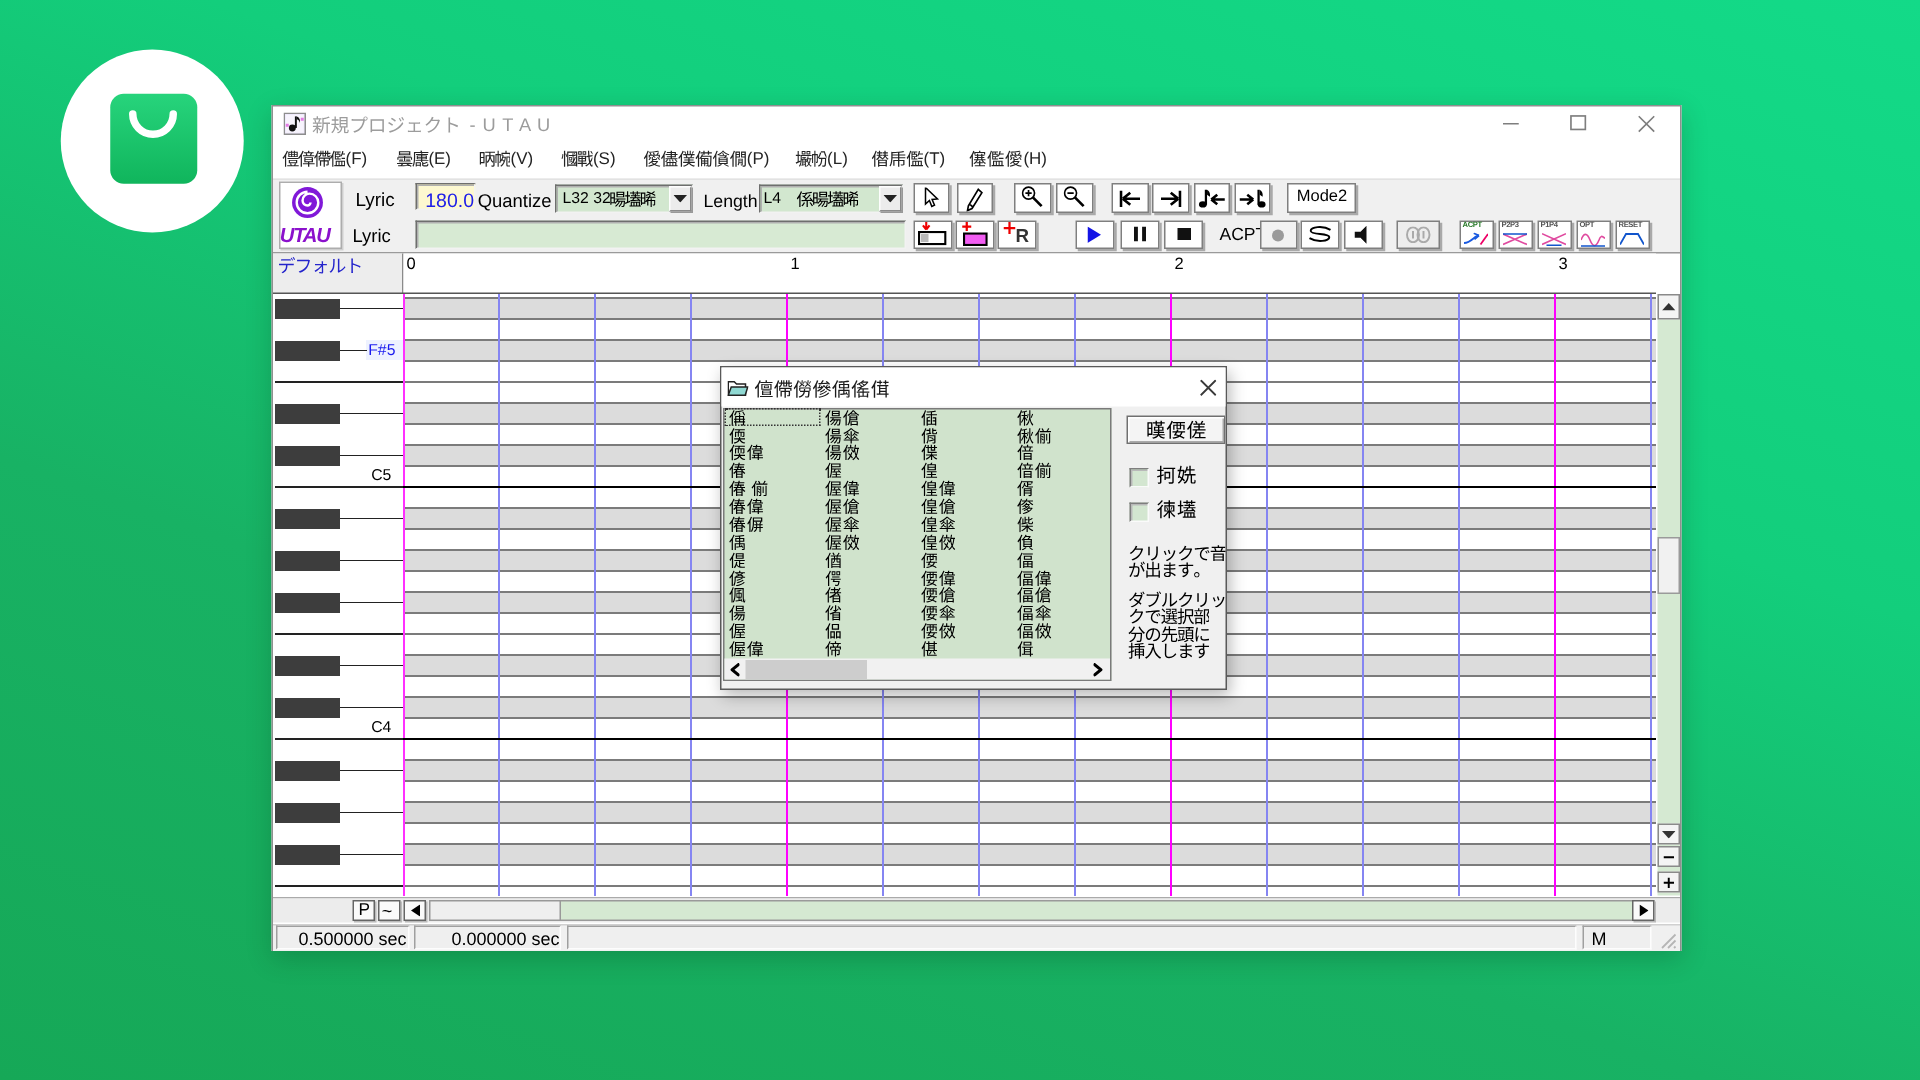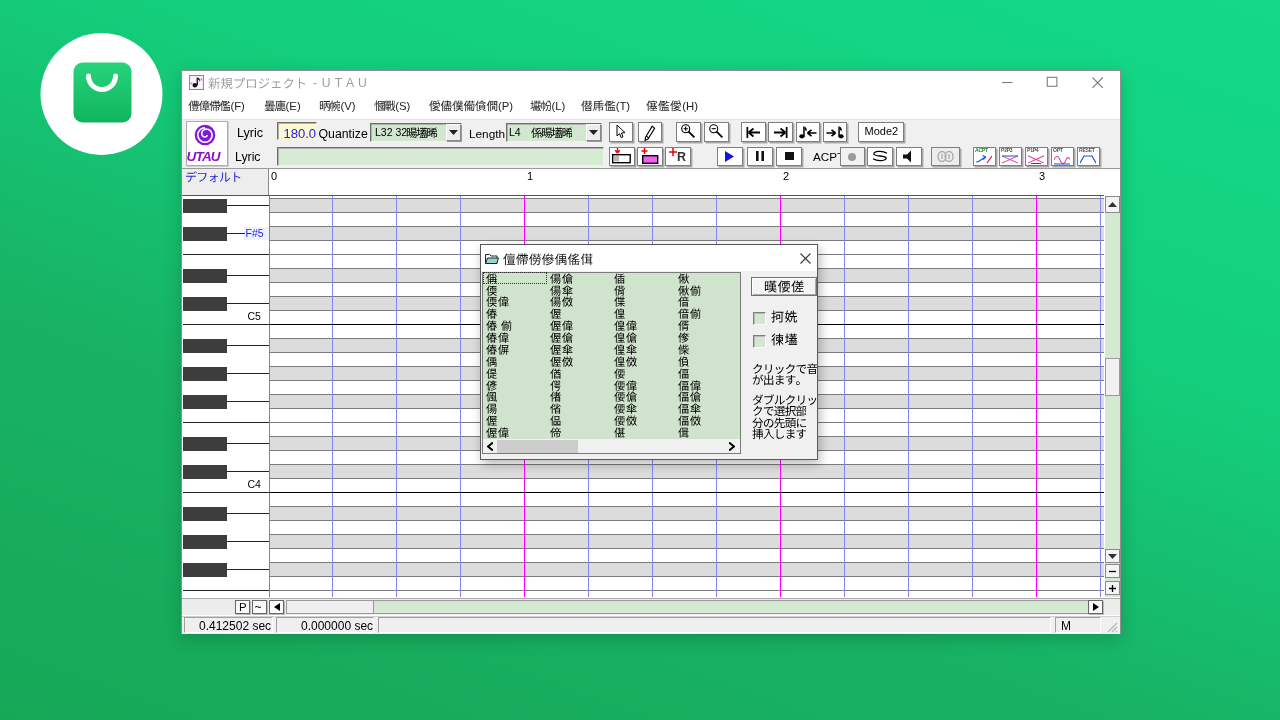--- a/index.html
+++ b/index.html
@@ -523,21 +523,21 @@
     <path d="M6 0 L0 4 L6 8 Z" fill="#000"></path>
   </svg>
 <div style="left:285.5px;top:599.5px;width:817.5px;height:14.5px;background:#d5e9d2;border:1px solid #9a9a9a"></div>
 <div style="left:286px;top:600px;width:88px;height:13.5px;background:#efefef;border:1px solid #999"></div>
 <div style="left:1087.5px;top:599.5px;width:15.5px;height:14.5px;background:#fafafa;border:1px solid #666;box-shadow:1px 1px 0 #bbb"></div>
 <svg class="r" style="left:1093px;top:603px;width:6px;height:8px" viewBox="0 0 6 8">
     <path d="M0 0 L6 4 L0 8 Z" fill="#000"></path>
   </svg>
 <div style="left:182px;top:615.5px;width:937.5px;height:18px;background:#f0f0f0;border-top:1px solid #d0d0d0"></div>
 <div style="left:183.5px;top:617px;width:89px;height:15.5px;background:#efefef;border:1px solid;border-color:#9f9f9f #fdfdfd #fdfdfd #9f9f9f"></div>
-<div style="left:199px;top:619.3px;font-size:12px;color:#000;white-space:pre;">0.412502 sec</div>
+<div style="left:199px;top:619.3px;font-size:12px;color:#000;white-space:pre;">0.500000 sec</div>
 <div style="left:275.5px;top:617px;width:98px;height:15.5px;background:#efefef;border:1px solid;border-color:#9f9f9f #fdfdfd #fdfdfd #9f9f9f"></div>
 <div style="left:301px;top:619.3px;font-size:12px;color:#000;white-space:pre;">0.000000 sec</div>
 <div style="left:377.5px;top:617px;width:673px;height:15.5px;background:#efefef;border:1px solid;border-color:#9f9f9f #fdfdfd #fdfdfd #9f9f9f"></div>
 <div style="left:1054.5px;top:617px;width:46.5px;height:15.5px;background:#efefef;border:1px solid;border-color:#9f9f9f #fdfdfd #fdfdfd #9f9f9f"></div>
 <div style="left:1061px;top:619.3px;font-size:12px;color:#000;white-space:pre;">M</div>
 <svg class="r" style="left:1105px;top:620px;width:13px;height:13px" viewBox="0 0 13 13">
 <g stroke="#b5b5b5" stroke-width="1.2">
       <path d="M12 3 L3 12"></path>
       <path d="M12 7 L7 12"></path>
       <path d="M12 11 L11 12"></path>

